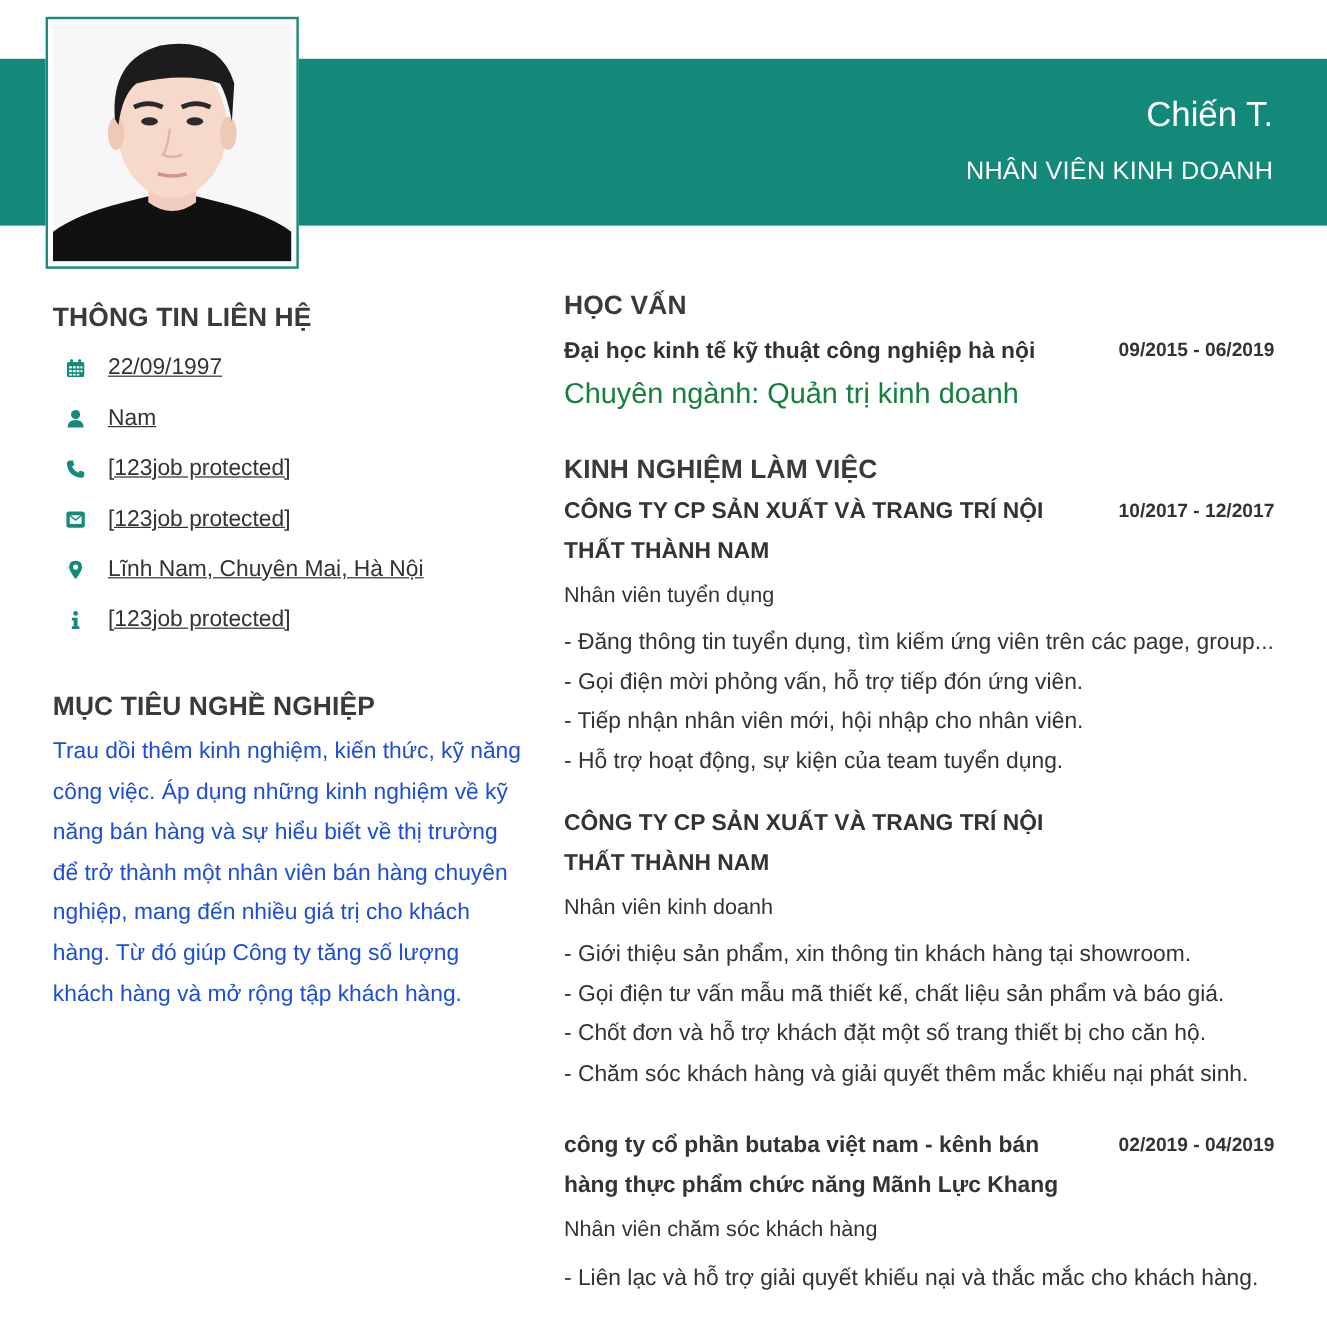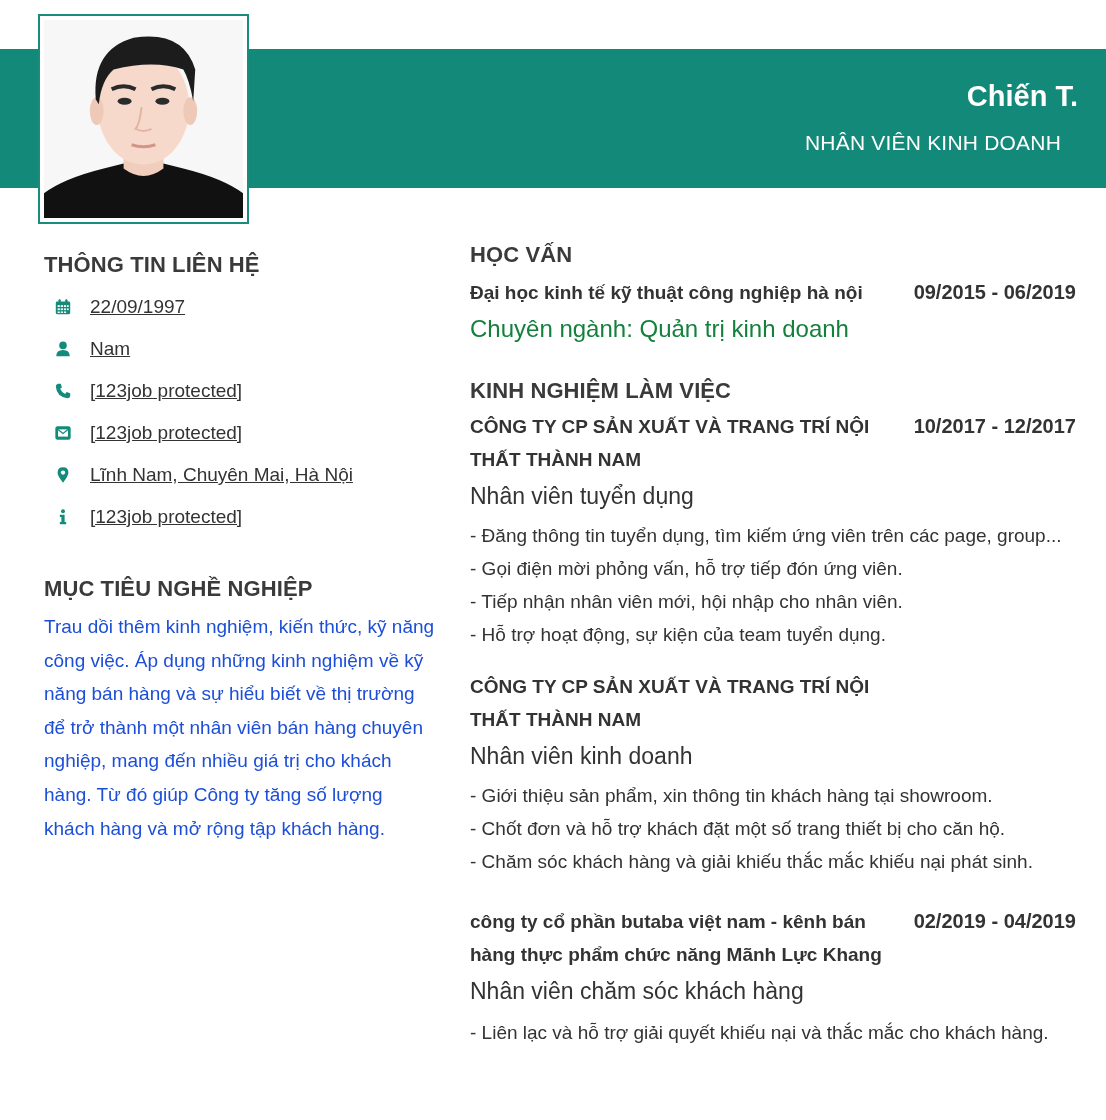--- a/index.html
+++ b/index.html
@@ -4,47 +4,47 @@
 <style>
   * { box-sizing: border-box; margin: 0; padding: 0; }
   html, body { width: 1106px; height: 1120px; overflow: hidden; background: #ffffff; }
   body { position: relative; font-family: "Liberation Sans", sans-serif; color: #333333; }
 
   .header-band { position: absolute; left: 0; top: 49px; width: 1106px; height: 139px; background: #13897a; }
   .photo-frame { position: absolute; left: 38px; top: 14px; width: 211px; height: 210px; background: #ffffff; border: 2px solid #1a8c7c; padding: 4px; }
   .photo { width: 100%; height: 100%; background: #f6f6f6; position: relative; overflow: hidden; }
   .photo svg { width: 100%; height: 100%; display: block; }
 
-  .name { position: absolute; right: 28px; top: 80px; color: #ffffff; font-size: 29px; font-weight: bold; text-align: right; }
+  .name { position: absolute; right: 45px; top: 80px; color: #ffffff; font-size: 29px; font-weight: normal; text-align: right; }
   .job-title { position: absolute; right: 45px; top: 131px; color: #ffffff; font-size: 21px; text-align: right; letter-spacing: 0.2px; }
 
   .left-col { position: absolute; left: 44px; top: 252px; width: 400px; }
   .right-col { position: absolute; left: 470px; top: 242px; width: 610px; }
 
   .section-title { font-size: 22px; font-weight: bold; color: #3a3a3a; letter-spacing: 0.1px; }
 
   .contact-list { margin-top: 8px; }
   .contact-item { display: flex; align-items: center; height: 42px; }
   .contact-icon { width: 20px; height: 20px; margin-left: 9px; margin-right: 17px; display: flex; align-items: center; justify-content: center; }
   .contact-icon svg { width: 18px; height: 18px; fill: #138a7a; }
   .contact-text { font-size: 19px; color: #333; text-decoration: underline; }
 
   .objective-title { margin-top: 38px; }
   .objective-text { margin-top: 8px; font-size: 19px; line-height: 33.6px; color: #1d4ed8; width: 392px; }
 
   .edu-row, .job-row { display: flex; justify-content: space-between; align-items: flex-start; gap: 20px; }
   .edu-name, .job-company { font-size: 19px; font-weight: bold; color: #333; line-height: 33.5px; }
   .job-company { width: 430px; }
-  .edu-date, .job-date { font-size: 20px; font-weight: bold; color: #333; line-height: 33.5px; white-space: nowrap; text-align: right; margin-right: 4px; }
+  .edu-date, .job-date { font-size: 16px; font-weight: bold; color: #333; line-height: 33.5px; white-space: nowrap; text-align: right; margin-right: 18px; }
   .edu-major { font-size: 24px; color: #15803d; line-height: 38px; }
 
   .exp-title { margin-top: 30px; }
   .job { margin-top: 6px; }
   .job + .job { margin-top: 18px; }
-  .job-position { font-size: 23px; color: #333; line-height: 38px; margin-bottom: 4px; }
+  .job-position { font-size: 18px; color: #333; line-height: 38px; margin-bottom: 4px; }
   .job-duties { list-style: none; }
   .job-duties li { font-size: 19px; color: #333; line-height: 33.3px; white-space: nowrap; }
   .job.last .job-duties { margin-top: 6px; }
   .job.last { margin-top: 26px; }
 </style>
 </head>
 <body>
 
 <div class="header-band"></div>
 
@@ -183,22 +183,23 @@
     </ul>
   </div>
 
   <div class="job">
     <div class="job-row">
       <div class="job-company">CÔNG TY CP SẢN XUẤT VÀ TRANG TRÍ NỘI THẤT THÀNH NAM</div>
     </div>
     <div class="job-position">Nhân viên kinh doanh</div>
     <ul class="job-duties">
       <li>- Giới thiệu sản phẩm, xin thông tin khách hàng tại showroom.</li>
+      <li>- Gọi điện tư vấn mẫu mã thiết kế, chất liệu sản phẩm và báo giá.</li>
       <li>- Chốt đơn và hỗ trợ khách đặt một số trang thiết bị  cho căn hộ.</li>
-      <li>- Chăm sóc khách hàng và giải khiếu thắc mắc khiếu nại phát sinh.</li>
+      <li>- Chăm sóc khách hàng và giải quyết thêm mắc khiếu nại phát sinh.</li>
     </ul>
   </div>
 
   <div class="job last">
     <div class="job-row">
       <div class="job-company">công ty cổ phần butaba việt nam - kênh bán hàng thực phẩm chức năng Mãnh Lực Khang</div>
       <div class="job-date">02/2019 - 04/2019</div>
     </div>
     <div class="job-position">Nhân viên chăm sóc khách hàng</div>
     <ul class="job-duties">

